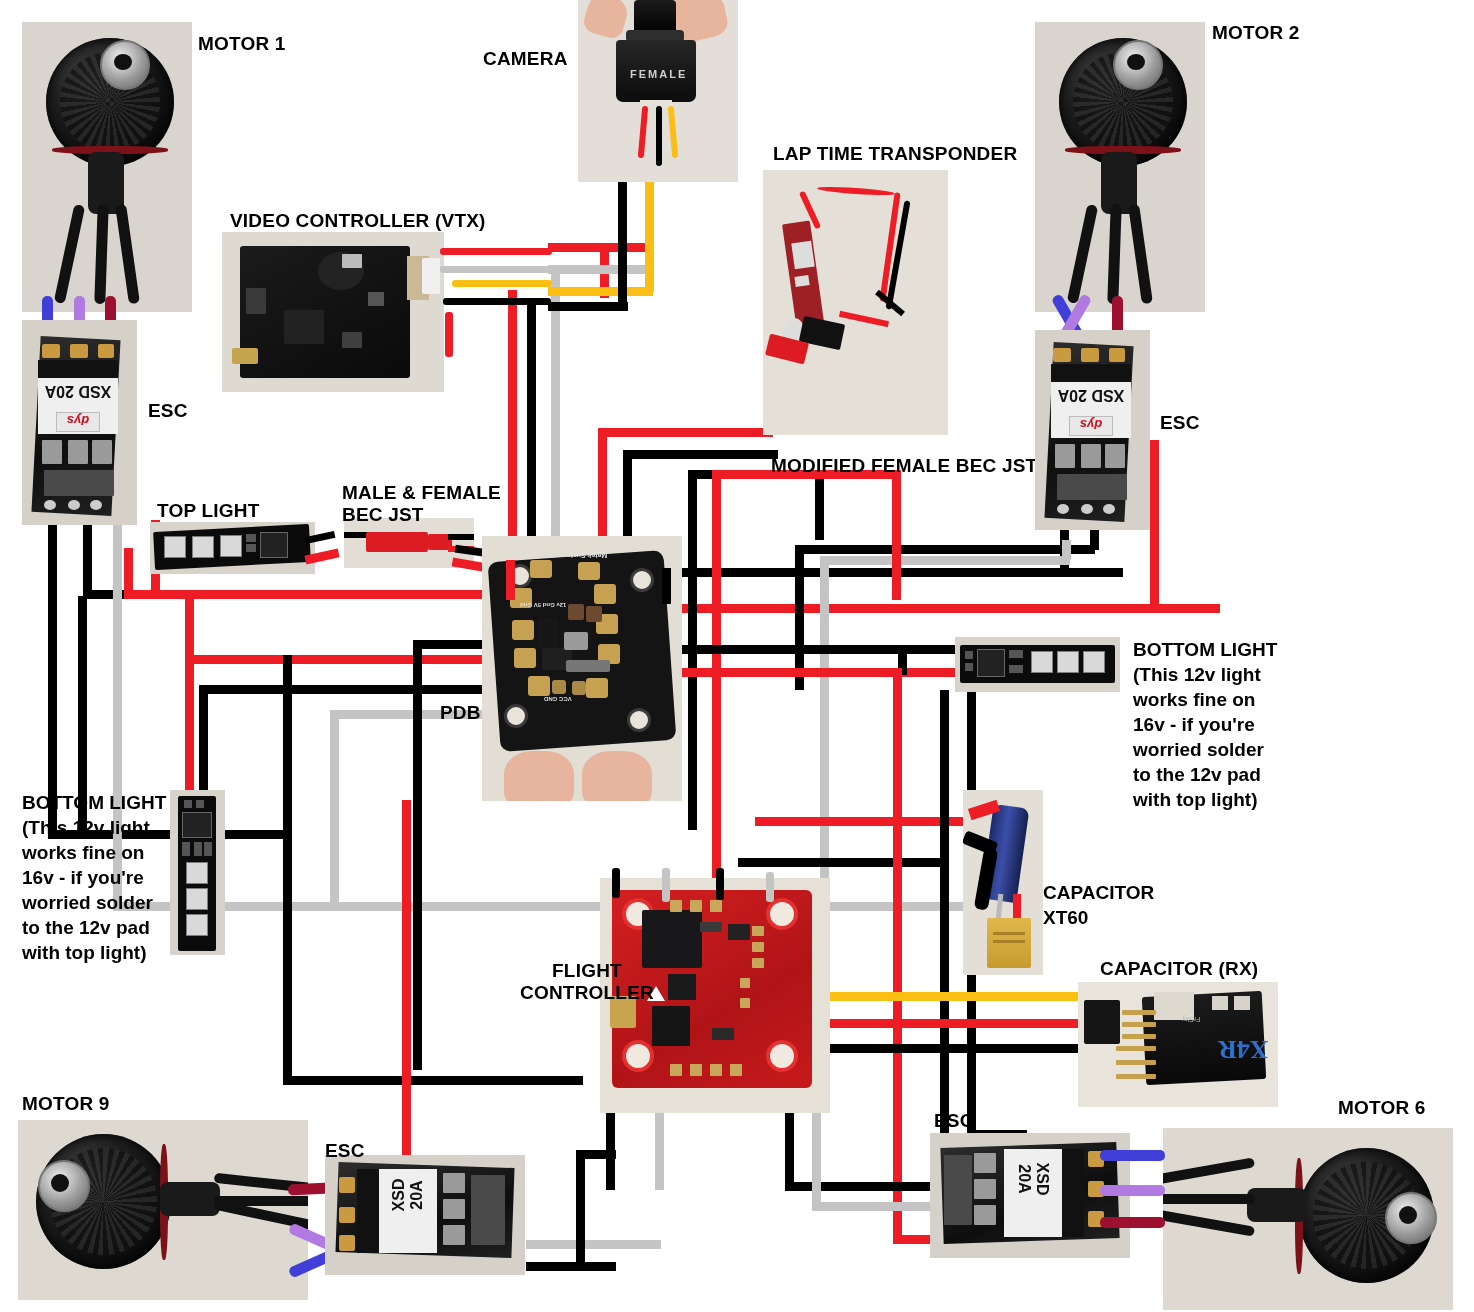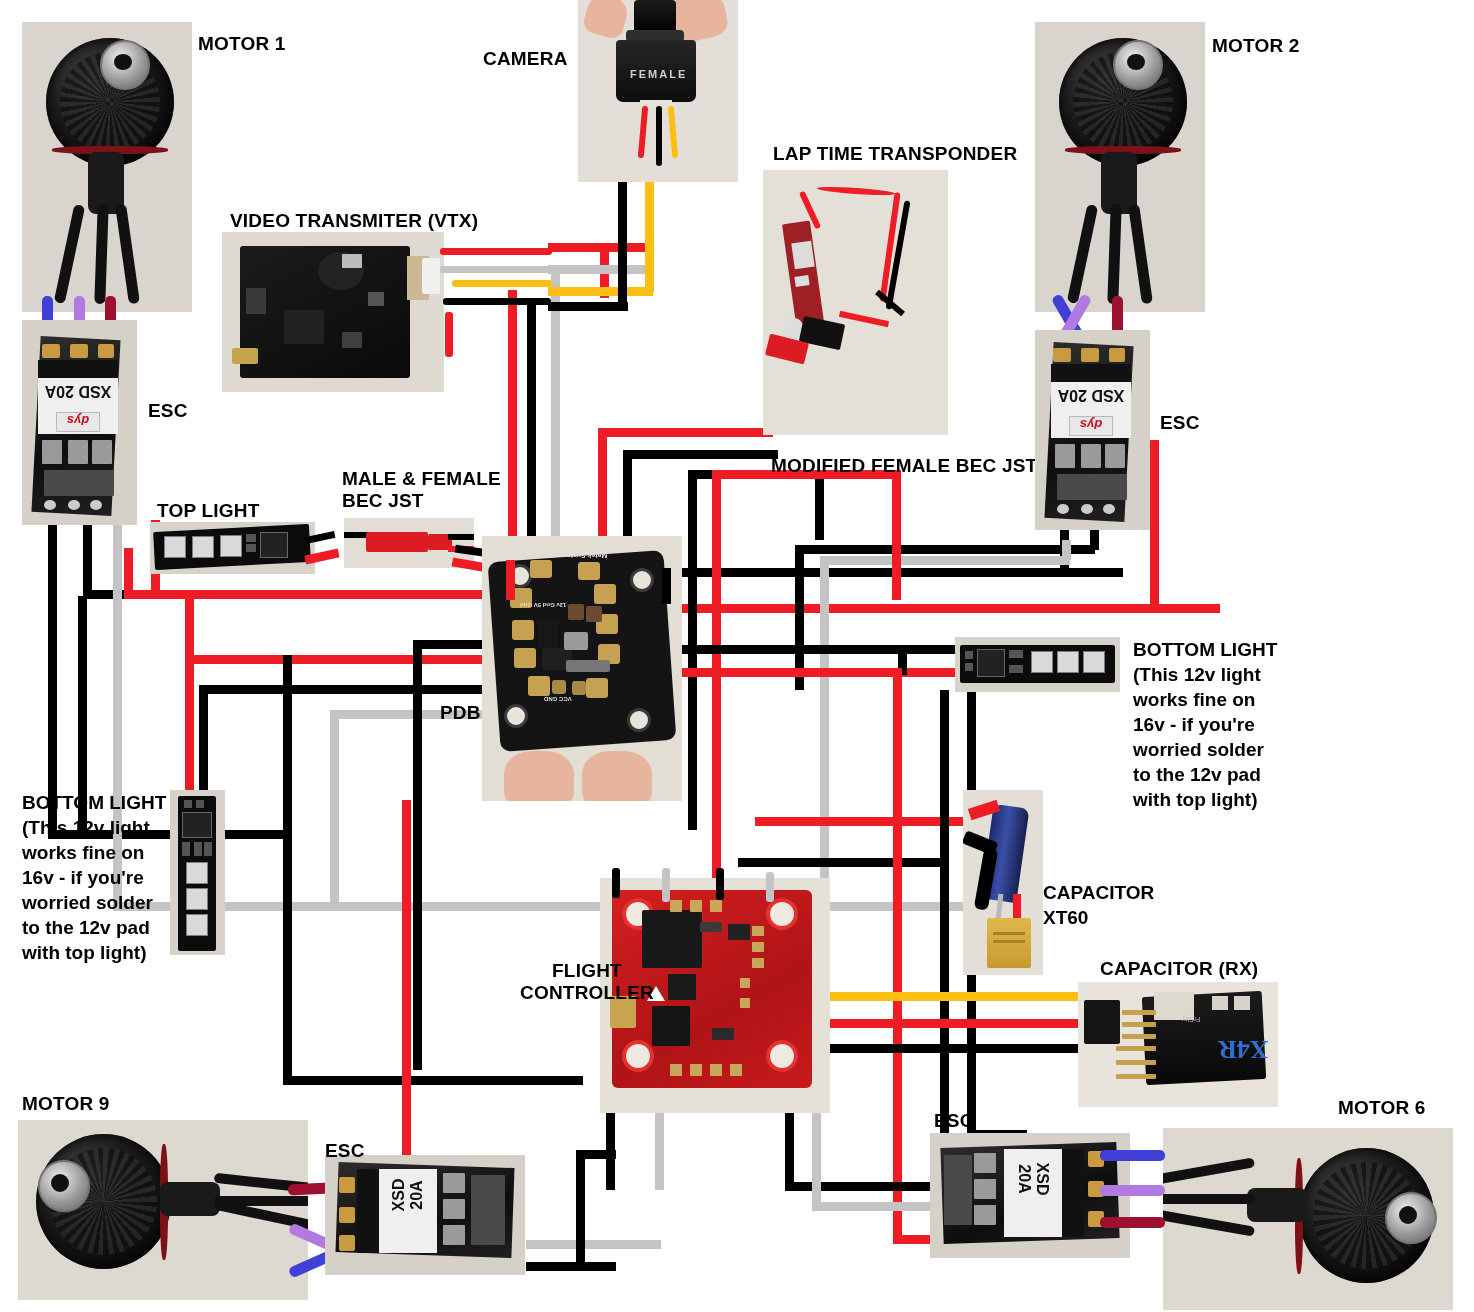--- a/index.html
+++ b/index.html
@@ -294,21 +294,21 @@
     <div class="vtx-ind" style="left:96px;top:20px;width:46px;height:38px;border-radius:50%;background:#232323;"></div>
     <div class="vtx-chip" style="left:62px;top:78px;width:40px;height:34px;"></div>
     <div class="vtx-chip" style="left:24px;top:56px;width:20px;height:26px;background:#3a3a3a;"></div>
     <div class="vtx-chip" style="left:120px;top:22px;width:20px;height:14px;background:#bbb;"></div>
     <div class="vtx-chip" style="left:146px;top:60px;width:16px;height:14px;background:#555;"></div>
     <div class="vtx-chip" style="left:120px;top:100px;width:20px;height:16px;background:#3f3f3f;"></div>
     <div class="vtx-conn" style="left:185px;top:24px;width:22px;height:44px;"></div>
     <div class="vtx-plug" style="left:200px;top:26px;width:18px;height:36px;"></div>
     <div class="vtx-sma" style="left:10px;top:116px;width:26px;height:16px;"></div>
   </div>
-  <div class="lbl" style="left:230px;top:210px;">VIDEO TRANSMITER (VTX)</div>
+  <div class="lbl" style="left:230px;top:210px;">VIDEO CONTROLLER (VTX)</div>
 
   <div class="w red" style="left:440px;top:248px;width:112px;height:7px;border-radius:3px;"></div>
   <div class="w gry" style="left:440px;top:266px;width:112px;height:7px;border-radius:3px;"></div>
   <div class="w yel" style="left:452px;top:280px;width:100px;height:7px;border-radius:3px;"></div>
   <div class="w blk" style="left:443px;top:298px;width:108px;height:7px;border-radius:3px;"></div>
   <div class="w red" style="left:445px;top:312px;width:8px;height:45px;border-radius:3px;"></div>
 
   <div class="photo" style="left:763px;top:170px;width:185px;height:265px;">
     <div class="pbg" style="background:#e4e0d8;"></div>
     <div class="tp-pcb" style="left:26px;top:52px;width:28px;height:102px;transform:rotate(-8deg);"></div>
@@ -332,21 +332,21 @@
     <div class="motor-body" style="left:24px;top:16px;width:128px;height:128px;"></div>
     <div class="motor-bell" style="left:38px;top:30px;width:100px;height:100px;border-radius:50%;opacity:.75;"></div>
     <div class="motor-shaft" style="left:78px;top:18px;width:46px;height:46px;"></div>
     <div class="motor-hole" style="left:92px;top:32px;width:18px;height:16px;border-radius:50%;"></div>
     <div class="motor-redband" style="left:30px;top:124px;width:116px;height:8px;border-radius:40%;"></div>
     <div class="motor-boot" style="left:66px;top:130px;width:36px;height:62px;border-radius:8px;"></div>
     <div class="motor-wire" style="left:42px;top:182px;width:11px;height:100px;transform:rotate(12deg);"></div>
     <div class="motor-wire" style="left:74px;top:182px;width:11px;height:100px;transform:rotate(2deg);"></div>
     <div class="motor-wire" style="left:100px;top:182px;width:11px;height:100px;transform:rotate(-8deg);"></div>
   </div>
-  <div class="lbl" style="left:1212px;top:35px;">MOTOR 2</div>
+  <div class="lbl" style="left:1212px;top:22px;">MOTOR 2</div>
 
   <div class="w blu" style="left:1050px;top:296px;width:11px;height:66px;border-radius:5px;
       transform:rotate(-30deg);transform-origin:top center;"></div>
   <div class="w pur" style="left:1082px;top:296px;width:11px;height:66px;border-radius:5px;
       transform:rotate(30deg);transform-origin:top center;"></div>
   <div class="w crimson" style="left:1112px;top:296px;width:11px;height:56px;border-radius:5px;"></div>
 
   <div class="photo" style="left:1035px;top:330px;width:115px;height:200px;">
     <div class="pbg" style="background:#d5d1c9;"></div>
     <div class="esc-pcb" style="left:14px;top:14px;width:80px;height:176px;transform:rotate(3deg);"></div>
@@ -386,21 +386,21 @@
   <div class="w red" style="left:305px;top:552px;width:34px;height:9px;transform:rotate(-12deg);"></div>
 
   <div class="photo" style="left:344px;top:518px;width:130px;height:50px;">
     <div class="pbg" style="background:#e2ded6;"></div>
     <div class="w blk" style="left:0px;top:14px;width:28px;height:6px;"></div>
     <div class="jst-red" style="left:22px;top:14px;width:62px;height:20px;"></div>
     <div class="jst-red" style="left:84px;top:16px;width:24px;height:16px;"></div>
     <div class="w blk" style="left:104px;top:16px;width:26px;height:6px;"></div>
     <div class="w red" style="left:104px;top:28px;width:26px;height:6px;"></div>
   </div>
-  <div class="lbl" style="left:342px;top:468px;">MALE &amp; FEMALE
+  <div class="lbl" style="left:342px;top:482px;">MALE &amp; FEMALE
 BEC JST</div>
 
   <div class="w blk" style="left:455px;top:548px;width:48px;height:8px;transform:rotate(8deg);"></div>
   <div class="w red" style="left:452px;top:562px;width:54px;height:9px;transform:rotate(10deg);"></div>
 
   <div class="photo" style="left:482px;top:536px;width:200px;height:265px;">
     <div class="pbg" style="background:#e3ded4;"></div>
     <div class="finger" style="left:22px;top:215px;width:70px;height:58px;"></div>
     <div class="finger" style="left:100px;top:215px;width:70px;height:58px;"></div>
     <div class="pdb-pcb" style="left:12px;top:20px;width:176px;height:190px;transform:rotate(-4deg);"></div>

